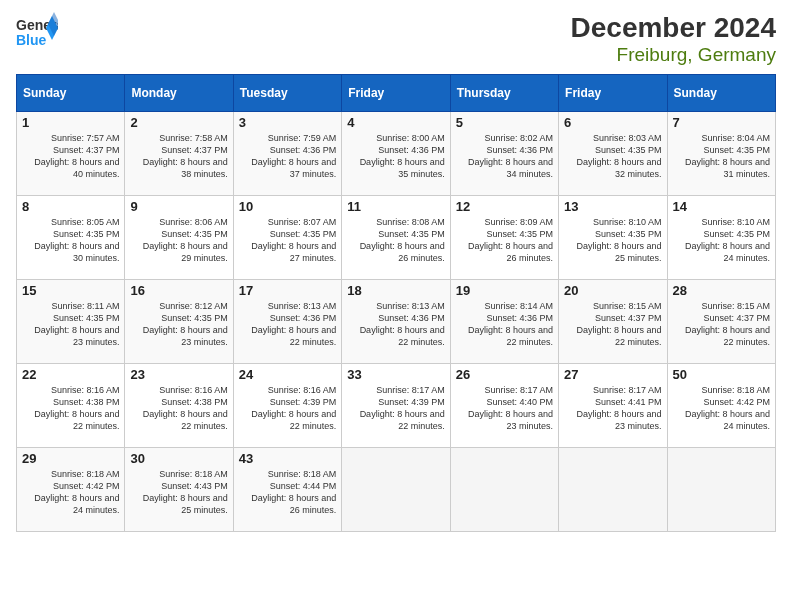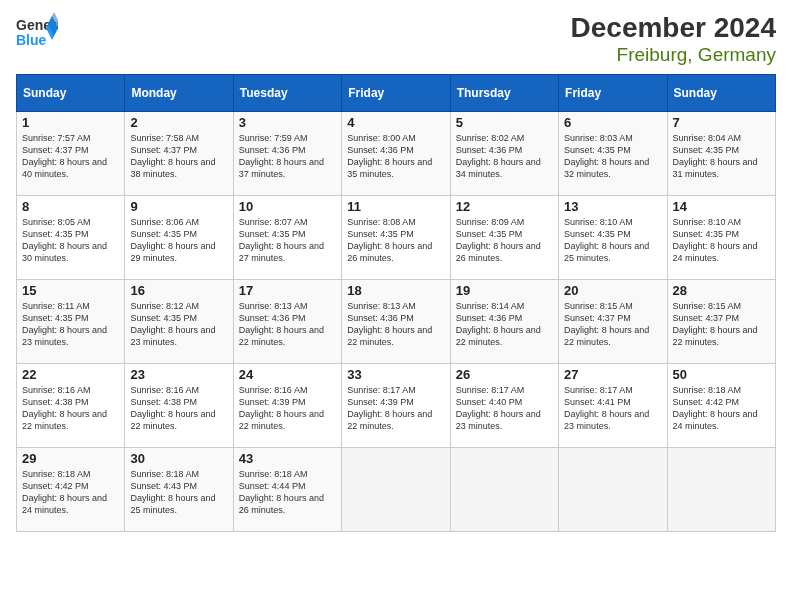--- a/index.html
+++ b/index.html
@@ -71,20 +71,21 @@
       font-size: 13px;
       font-weight: bold;
       color: #222;
       display: block;
       margin-bottom: 2px;
     }
     .day-info {
       font-size: 9px;
       color: #333;
       line-height: 1.35;
+      text-align: right;
     }
     .empty-cell {
       background: #f5f5f5 !important;
     }
   </style>
 </head>
 <body>
 
 <div class="container">
   <div class="header">

